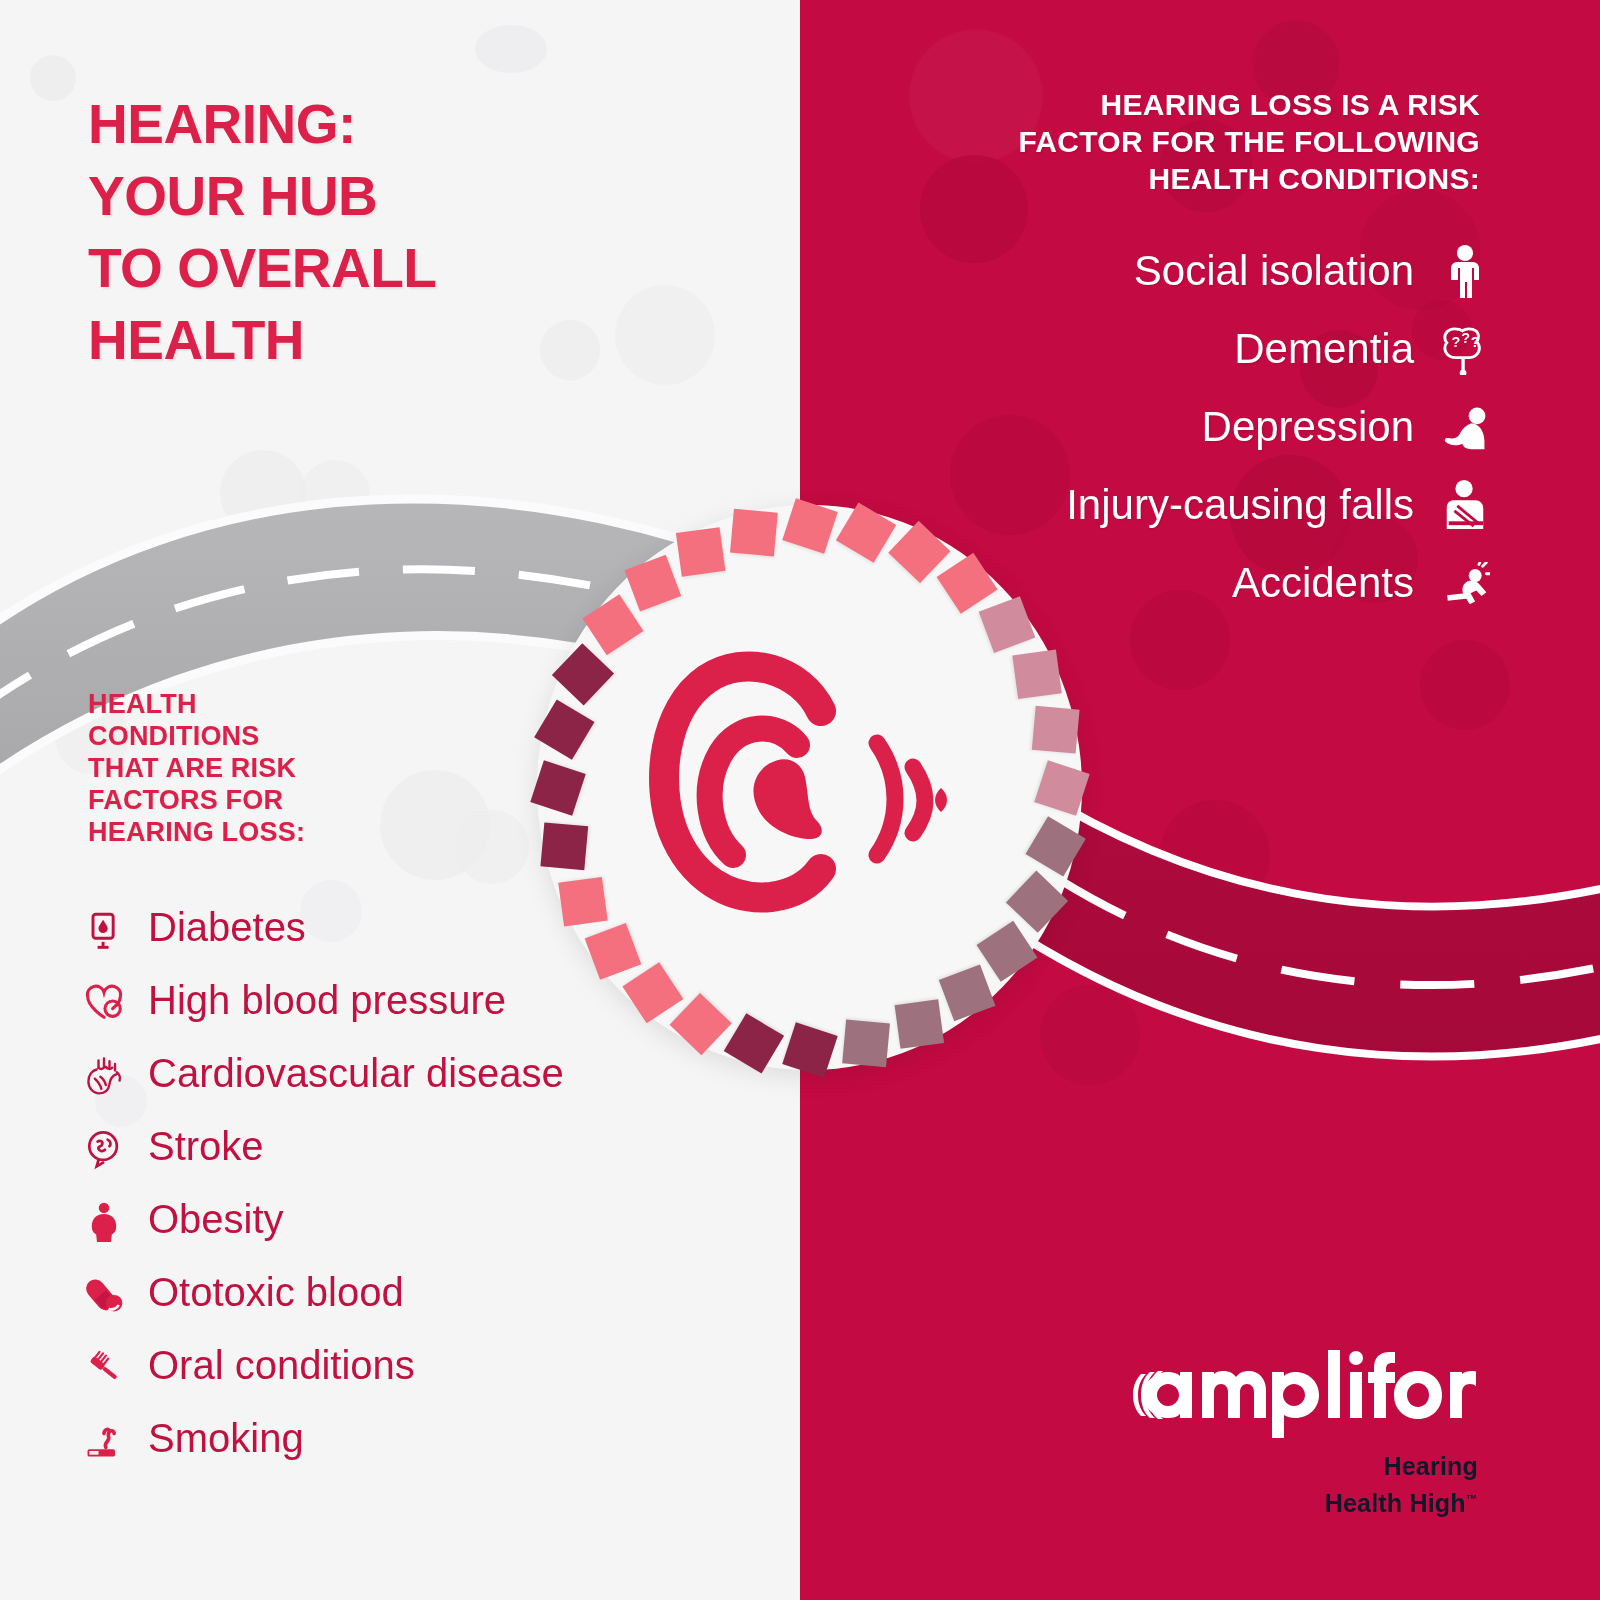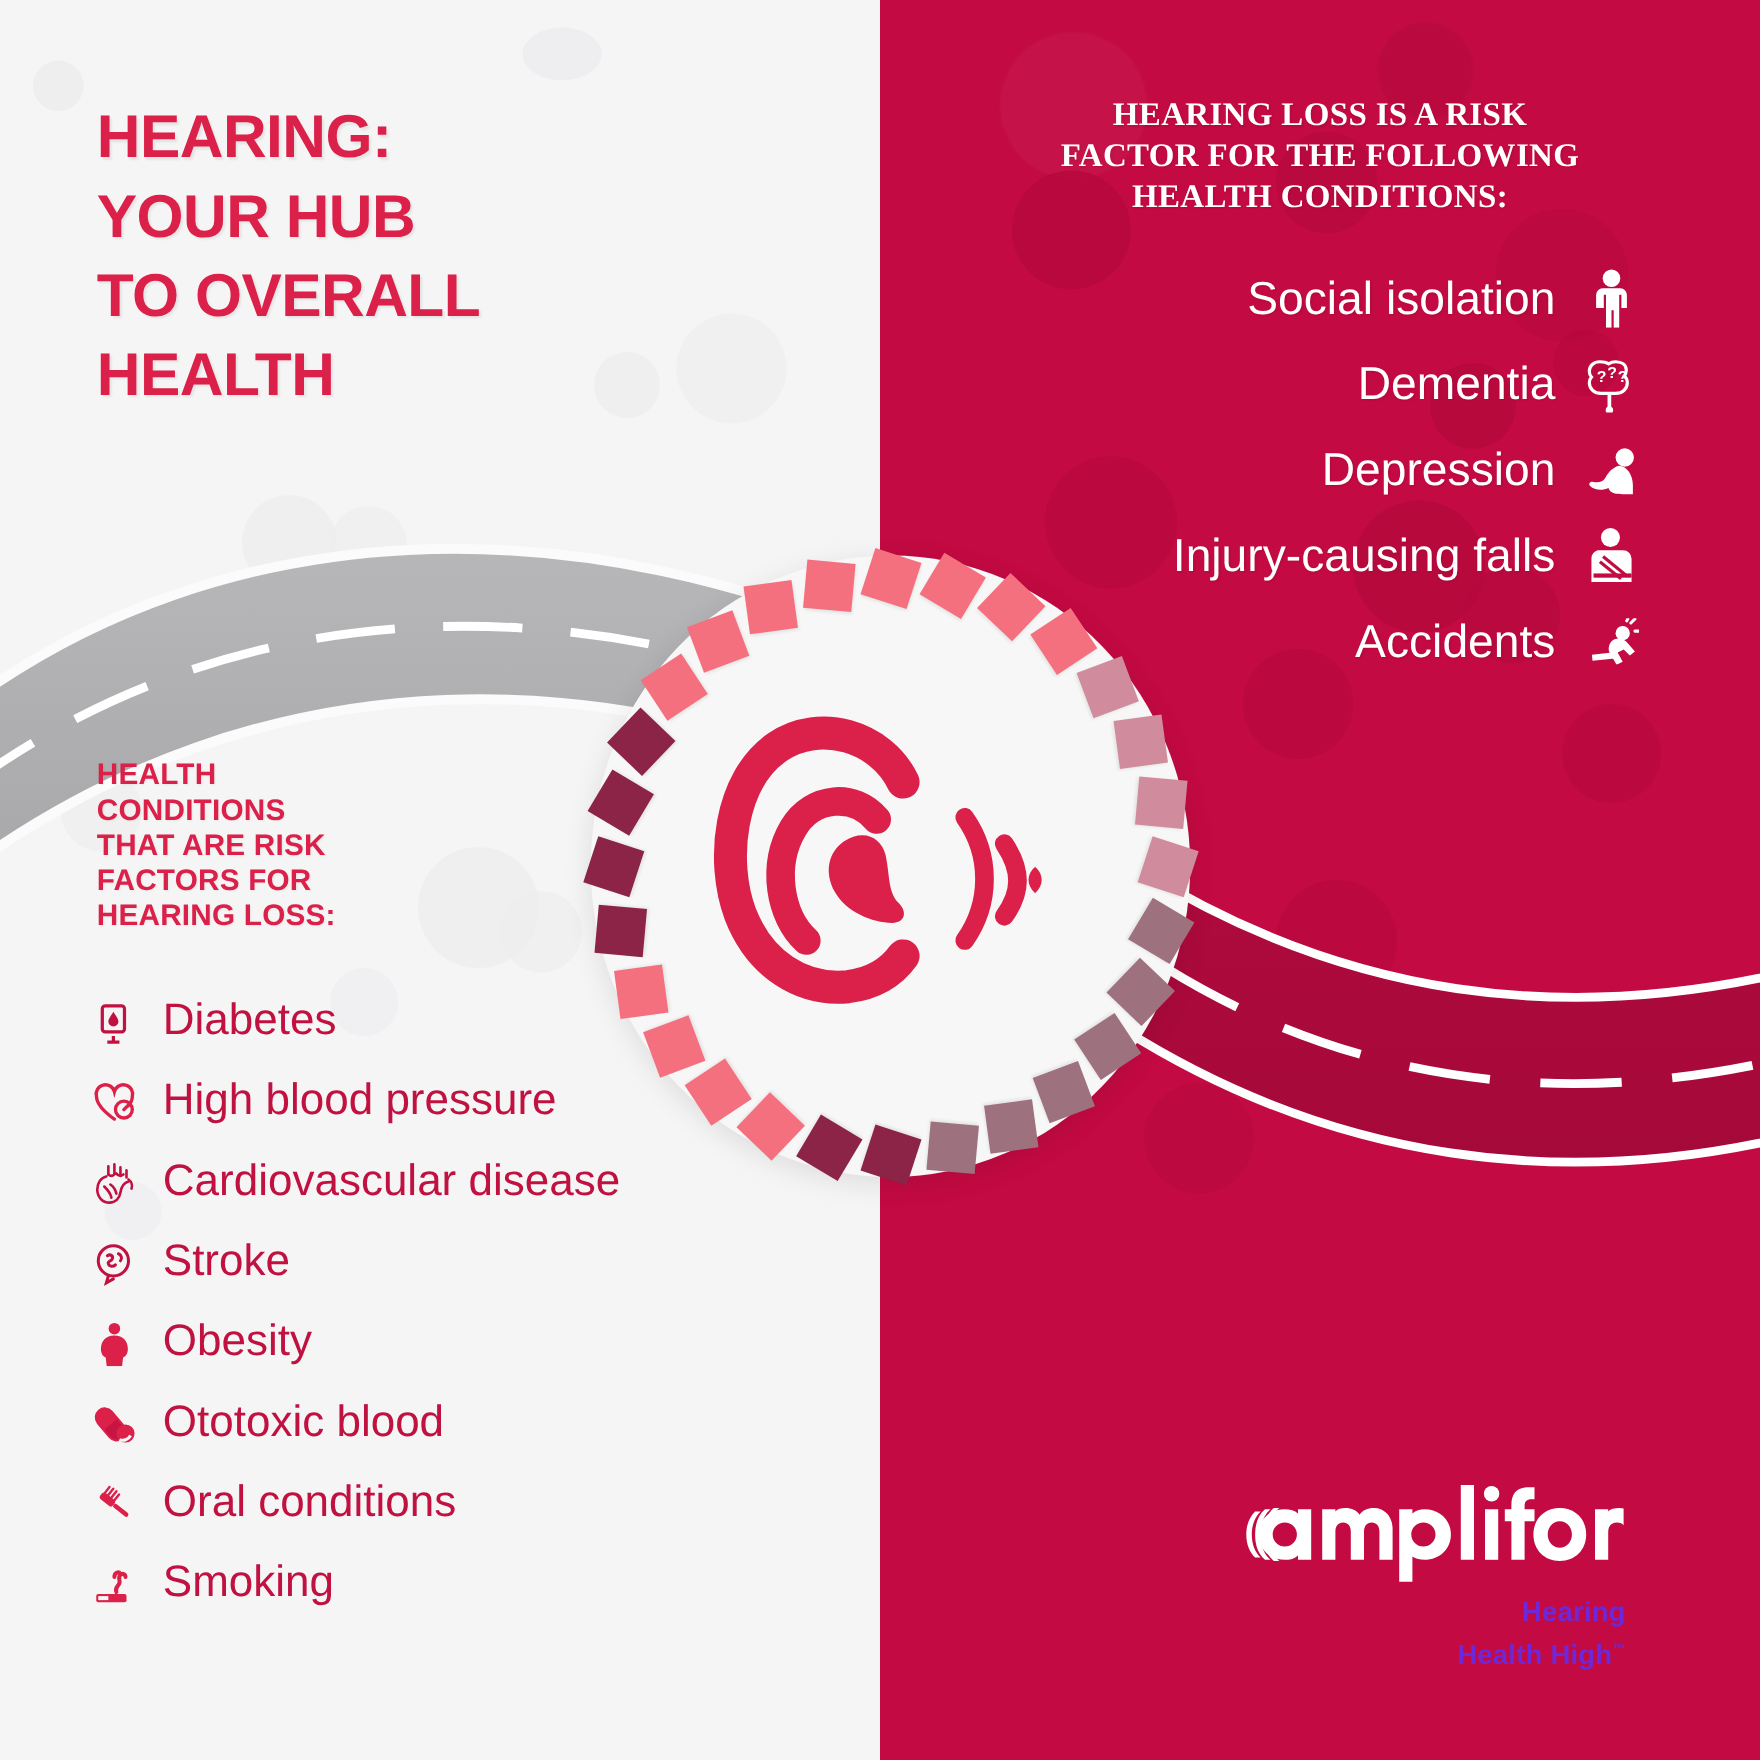--- a/index.html
+++ b/index.html
@@ -69,39 +69,38 @@
   .lrow .ico { width:48px; height:48px; flex:0 0 48px; display:flex; align-items:center; justify-content:center; }
   .lrow .lbl {
     color:#C01141; font-size:40px; line-height:44px; font-weight:400;
     white-space:nowrap;
   }
 
   
   .sub-right {
     position:absolute; right:120px; top:86px; width:560px;
     color:#FFFFFF; font-weight:bold; font-size:30px; line-height:37px;
-    text-align:center; text-transform:uppercase; letter-spacing:.3px;
+    text-align:right; text-transform:uppercase; letter-spacing:.3px;
     text-shadow:1px 1px 2px rgba(0,0,0,.10);
-    font-family:Liberation Serif, serif;
   }
   .right-list { position:absolute; right:110px; top:232px; width:640px; }
   .rrow {
     display:flex; align-items:center; justify-content:flex-end; height:78px; gap:26px;
   }
   .rrow .lbl {
     color:#FFFFFF; font-size:42px; line-height:46px; font-weight:400;
     white-space:nowrap; text-shadow:1px 1px 2px rgba(0,0,0,.10);
   }
   .rrow .ico { width:50px; height:54px; flex:0 0 50px; display:flex; align-items:center; justify-content:center; }
 
   
   .logo { position:absolute; left:1128px; top:1348px; width:350px; }
   .logo-mark { width:348px; height:92px; display:block; }
   .logo-tag {
-    margin-top:10px; text-align:right; color:#6d28d9;
+    margin-top:10px; text-align:right; color:#0f172a;
     font-size:25px; line-height:33px; font-weight:bold; letter-spacing:.2px;
   }
   .logo-tag .tm { font-size:12px; vertical-align:super; }
 </style>
 </head>
 <body>
 
 <div id="stage">
 
   <div class="panel-left">

